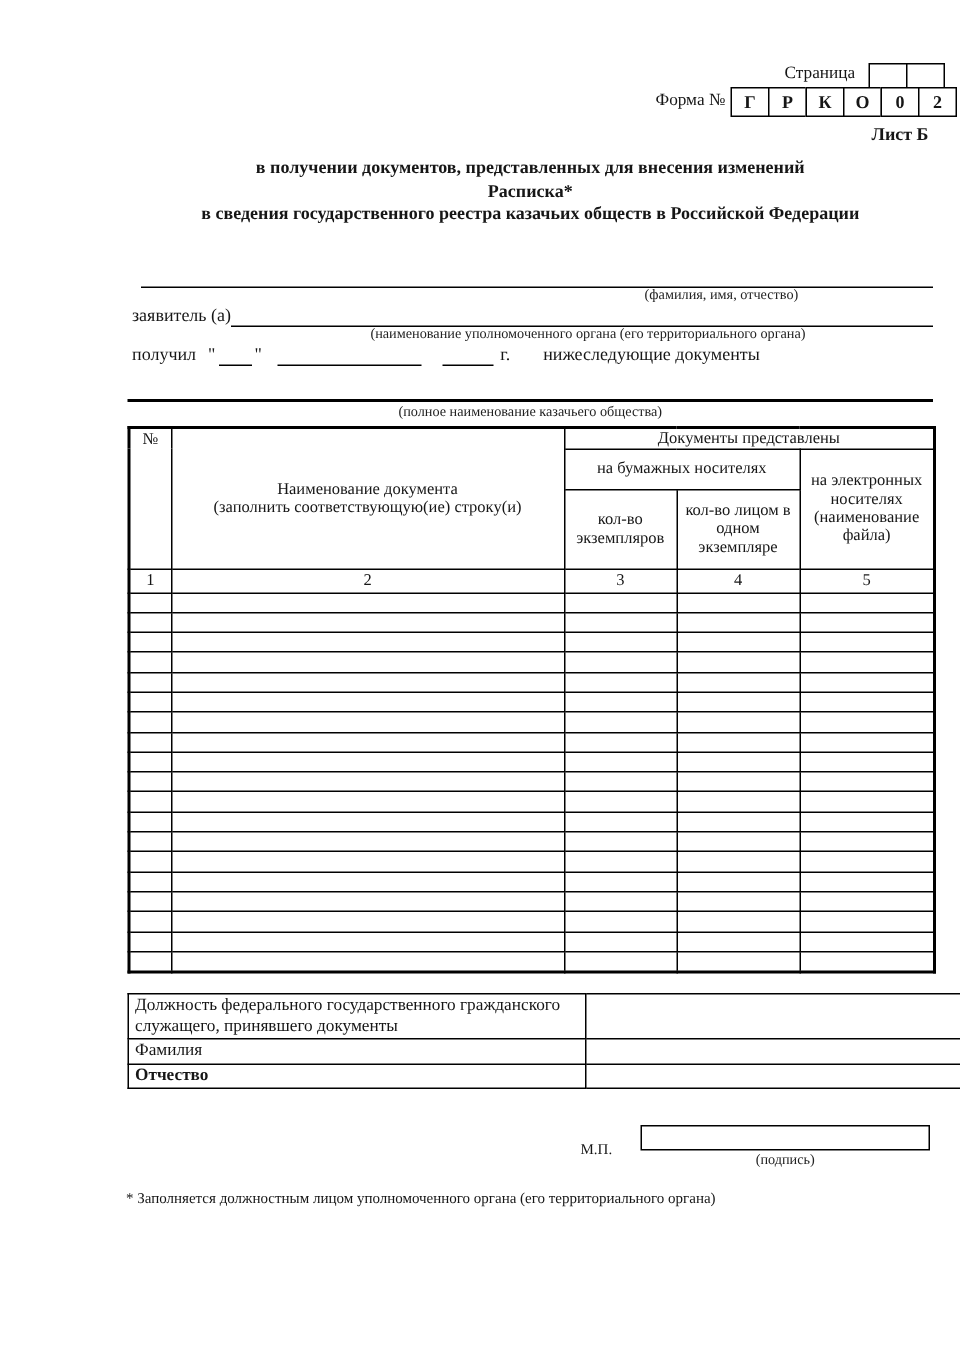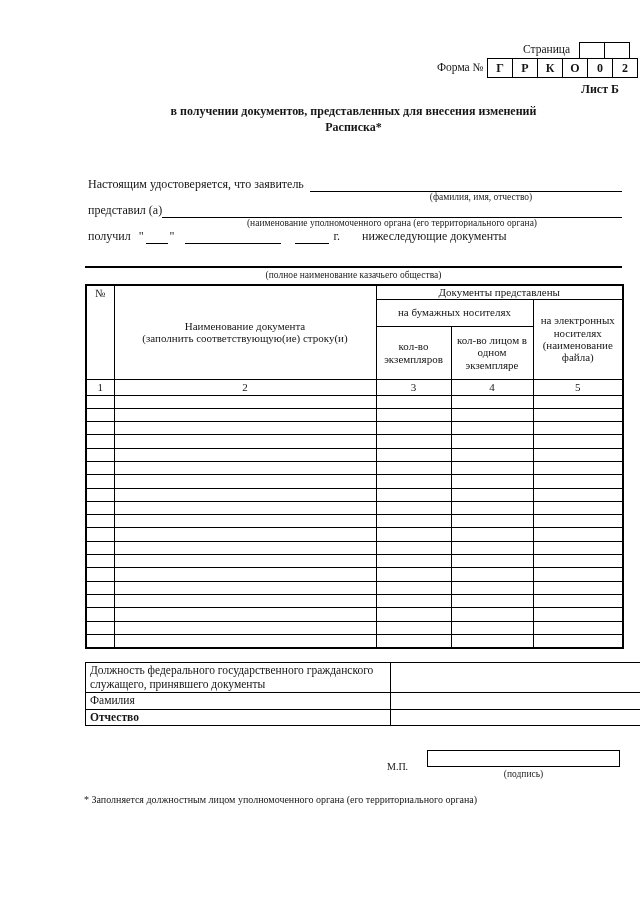--- a/index.html
+++ b/index.html
@@ -102,30 +102,30 @@
   <div class="cell">К</div>
   <div class="cell">О</div>
   <div class="cell">0</div>
   <div class="cell">2</div>
 </div>
 <div class="abs sheet-label">Лист Б</div>
 
 <div class="abs title-block">
   <div>в получении документов, представленных для внесения изменений</div>
   <div>Расписка*</div>
+  <div>в сведения государственного реестра казачьих обществ в Российской Федерации</div>
 </div>
 
 <div class="abs intro-line line1">
-  <span>Настоящим удостоверяется, что заявитель</span>
   <span class="blank fill" style="margin-left:6px;"></span>
 </div>
 <div class="abs cap cap1">(фамилия, имя, отчество)</div>
 
 <div class="abs intro-line line2">
-  <span>представил (а)</span>
+  <span>заявитель (а)</span>
   <span class="blank fill"></span>
 </div>
 <div class="abs cap cap2">(наименование уполномоченного органа (его территориального органа)</div>
 
 <div class="abs intro-line line3">
   <span>получил</span>
   <span class="q">"</span>
   <span class="blank blank-day"></span>
   <span class="q2">"</span>
   <span class="blank blank-month"></span>

